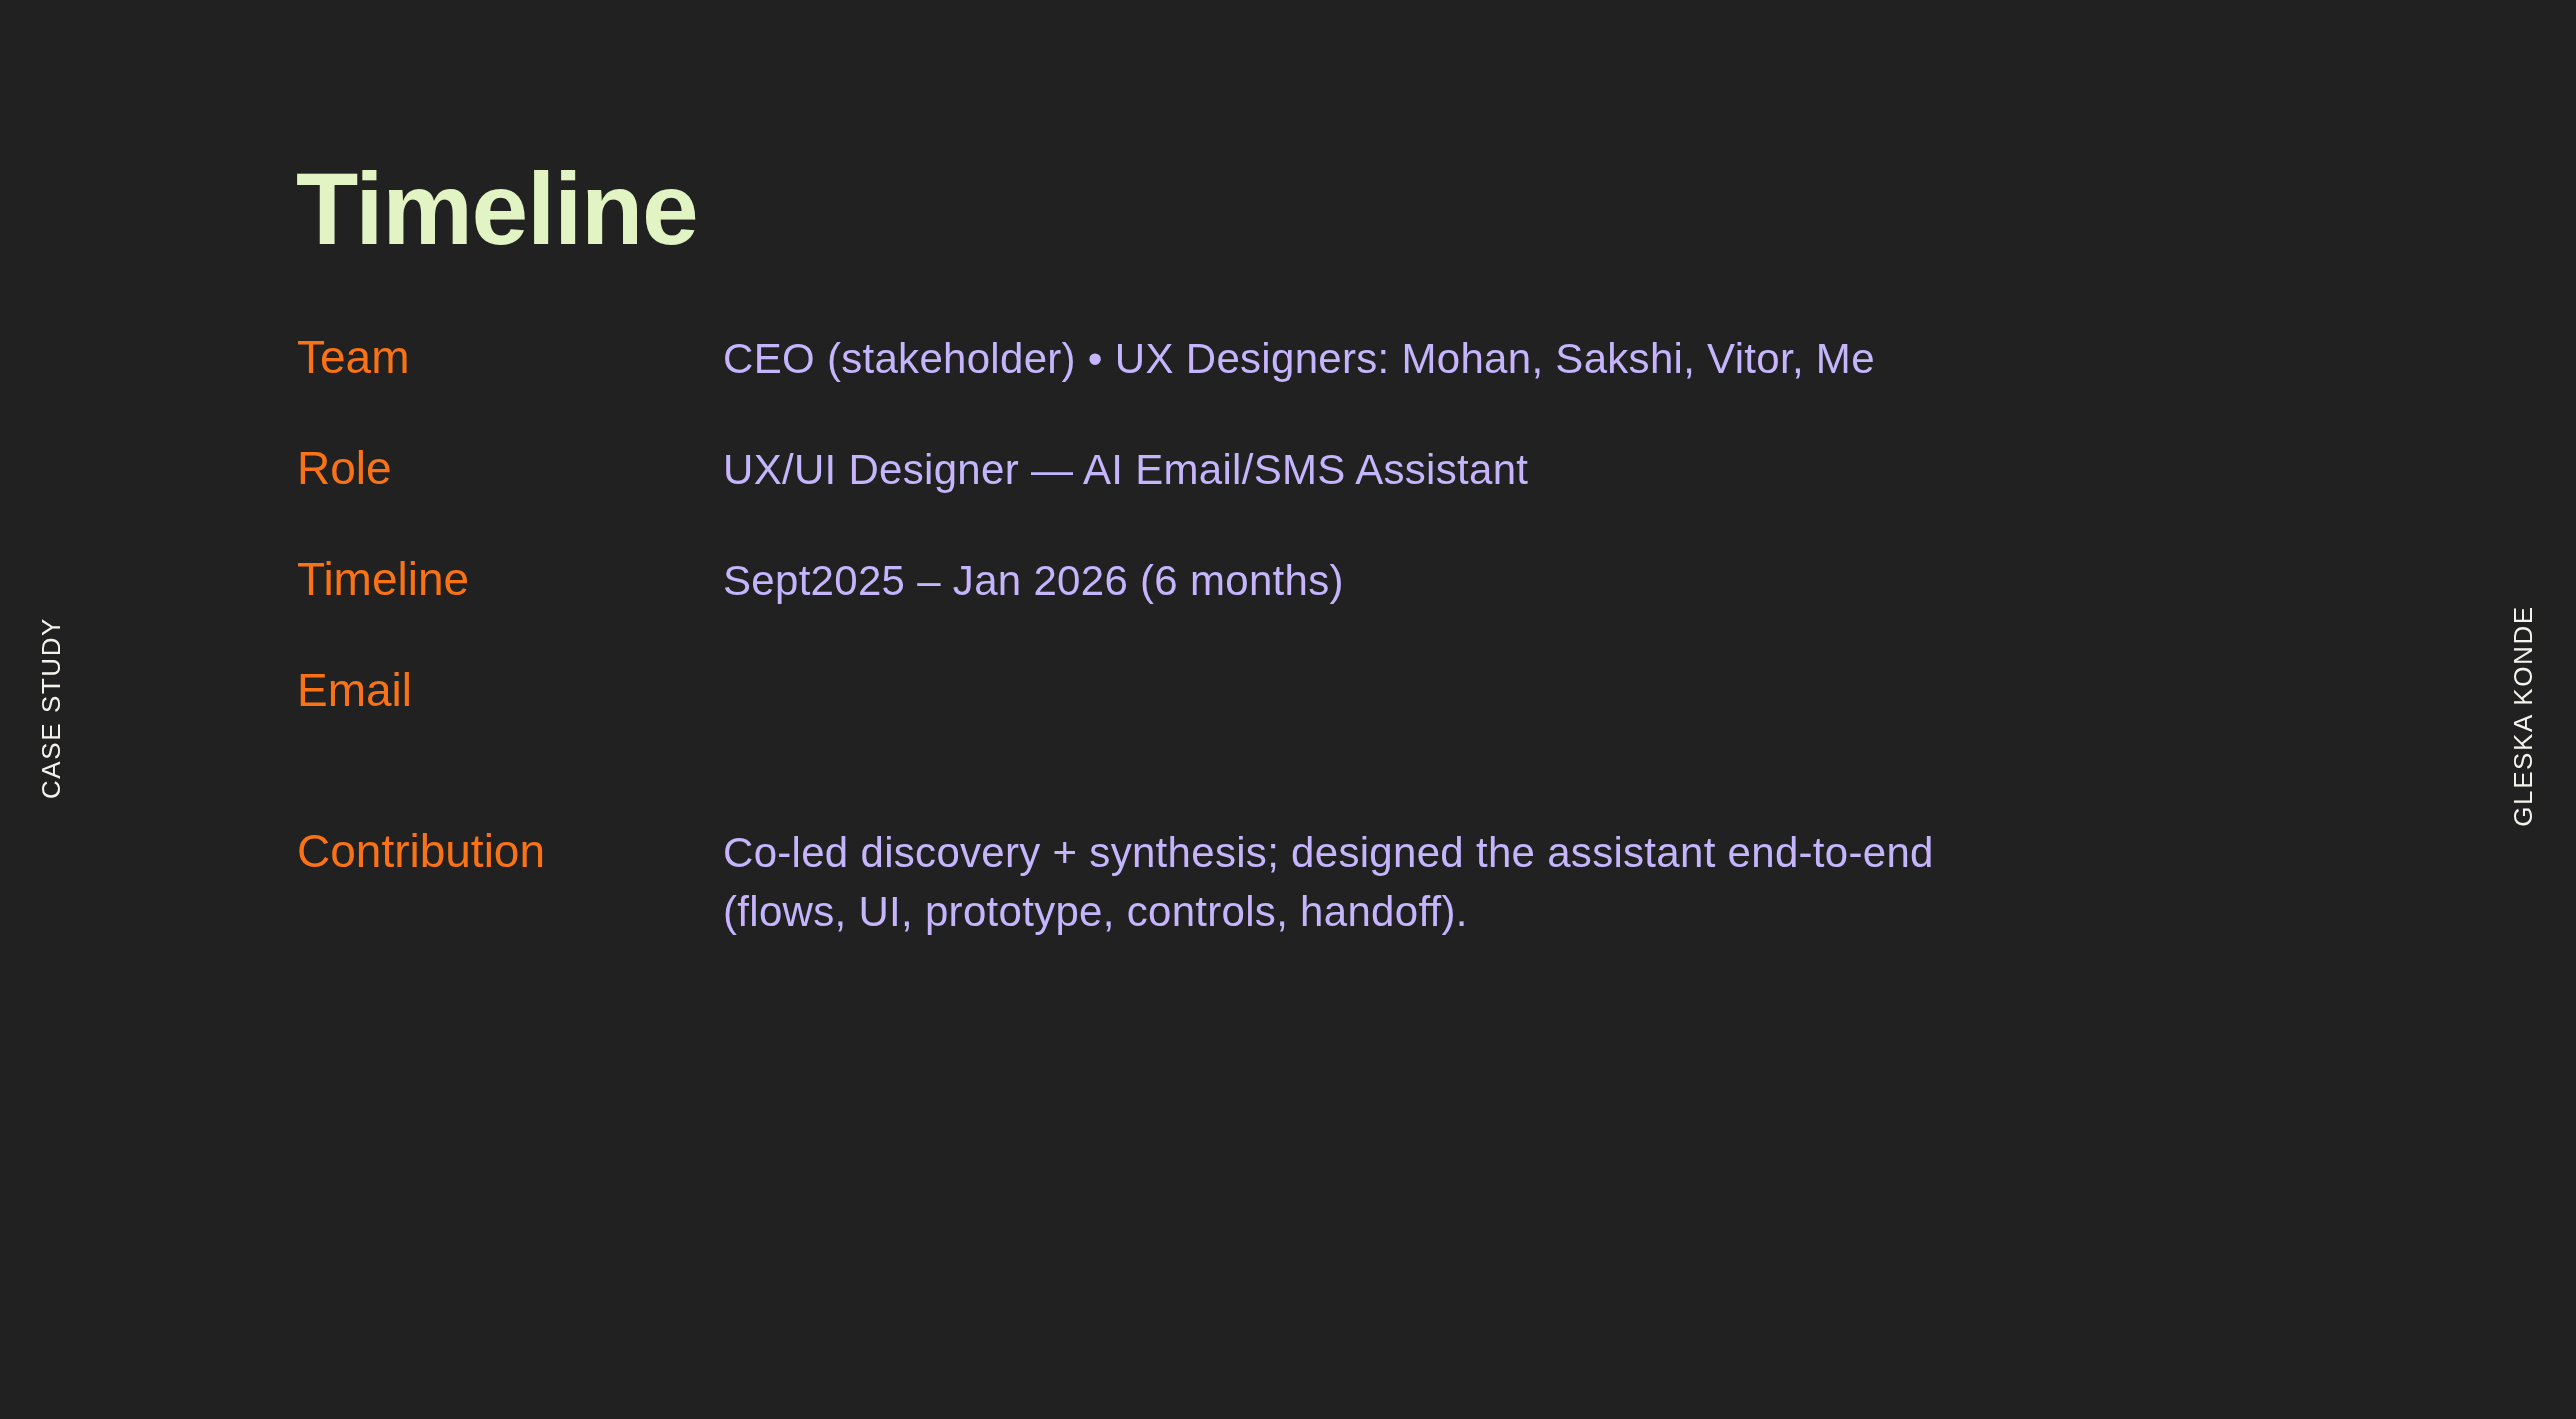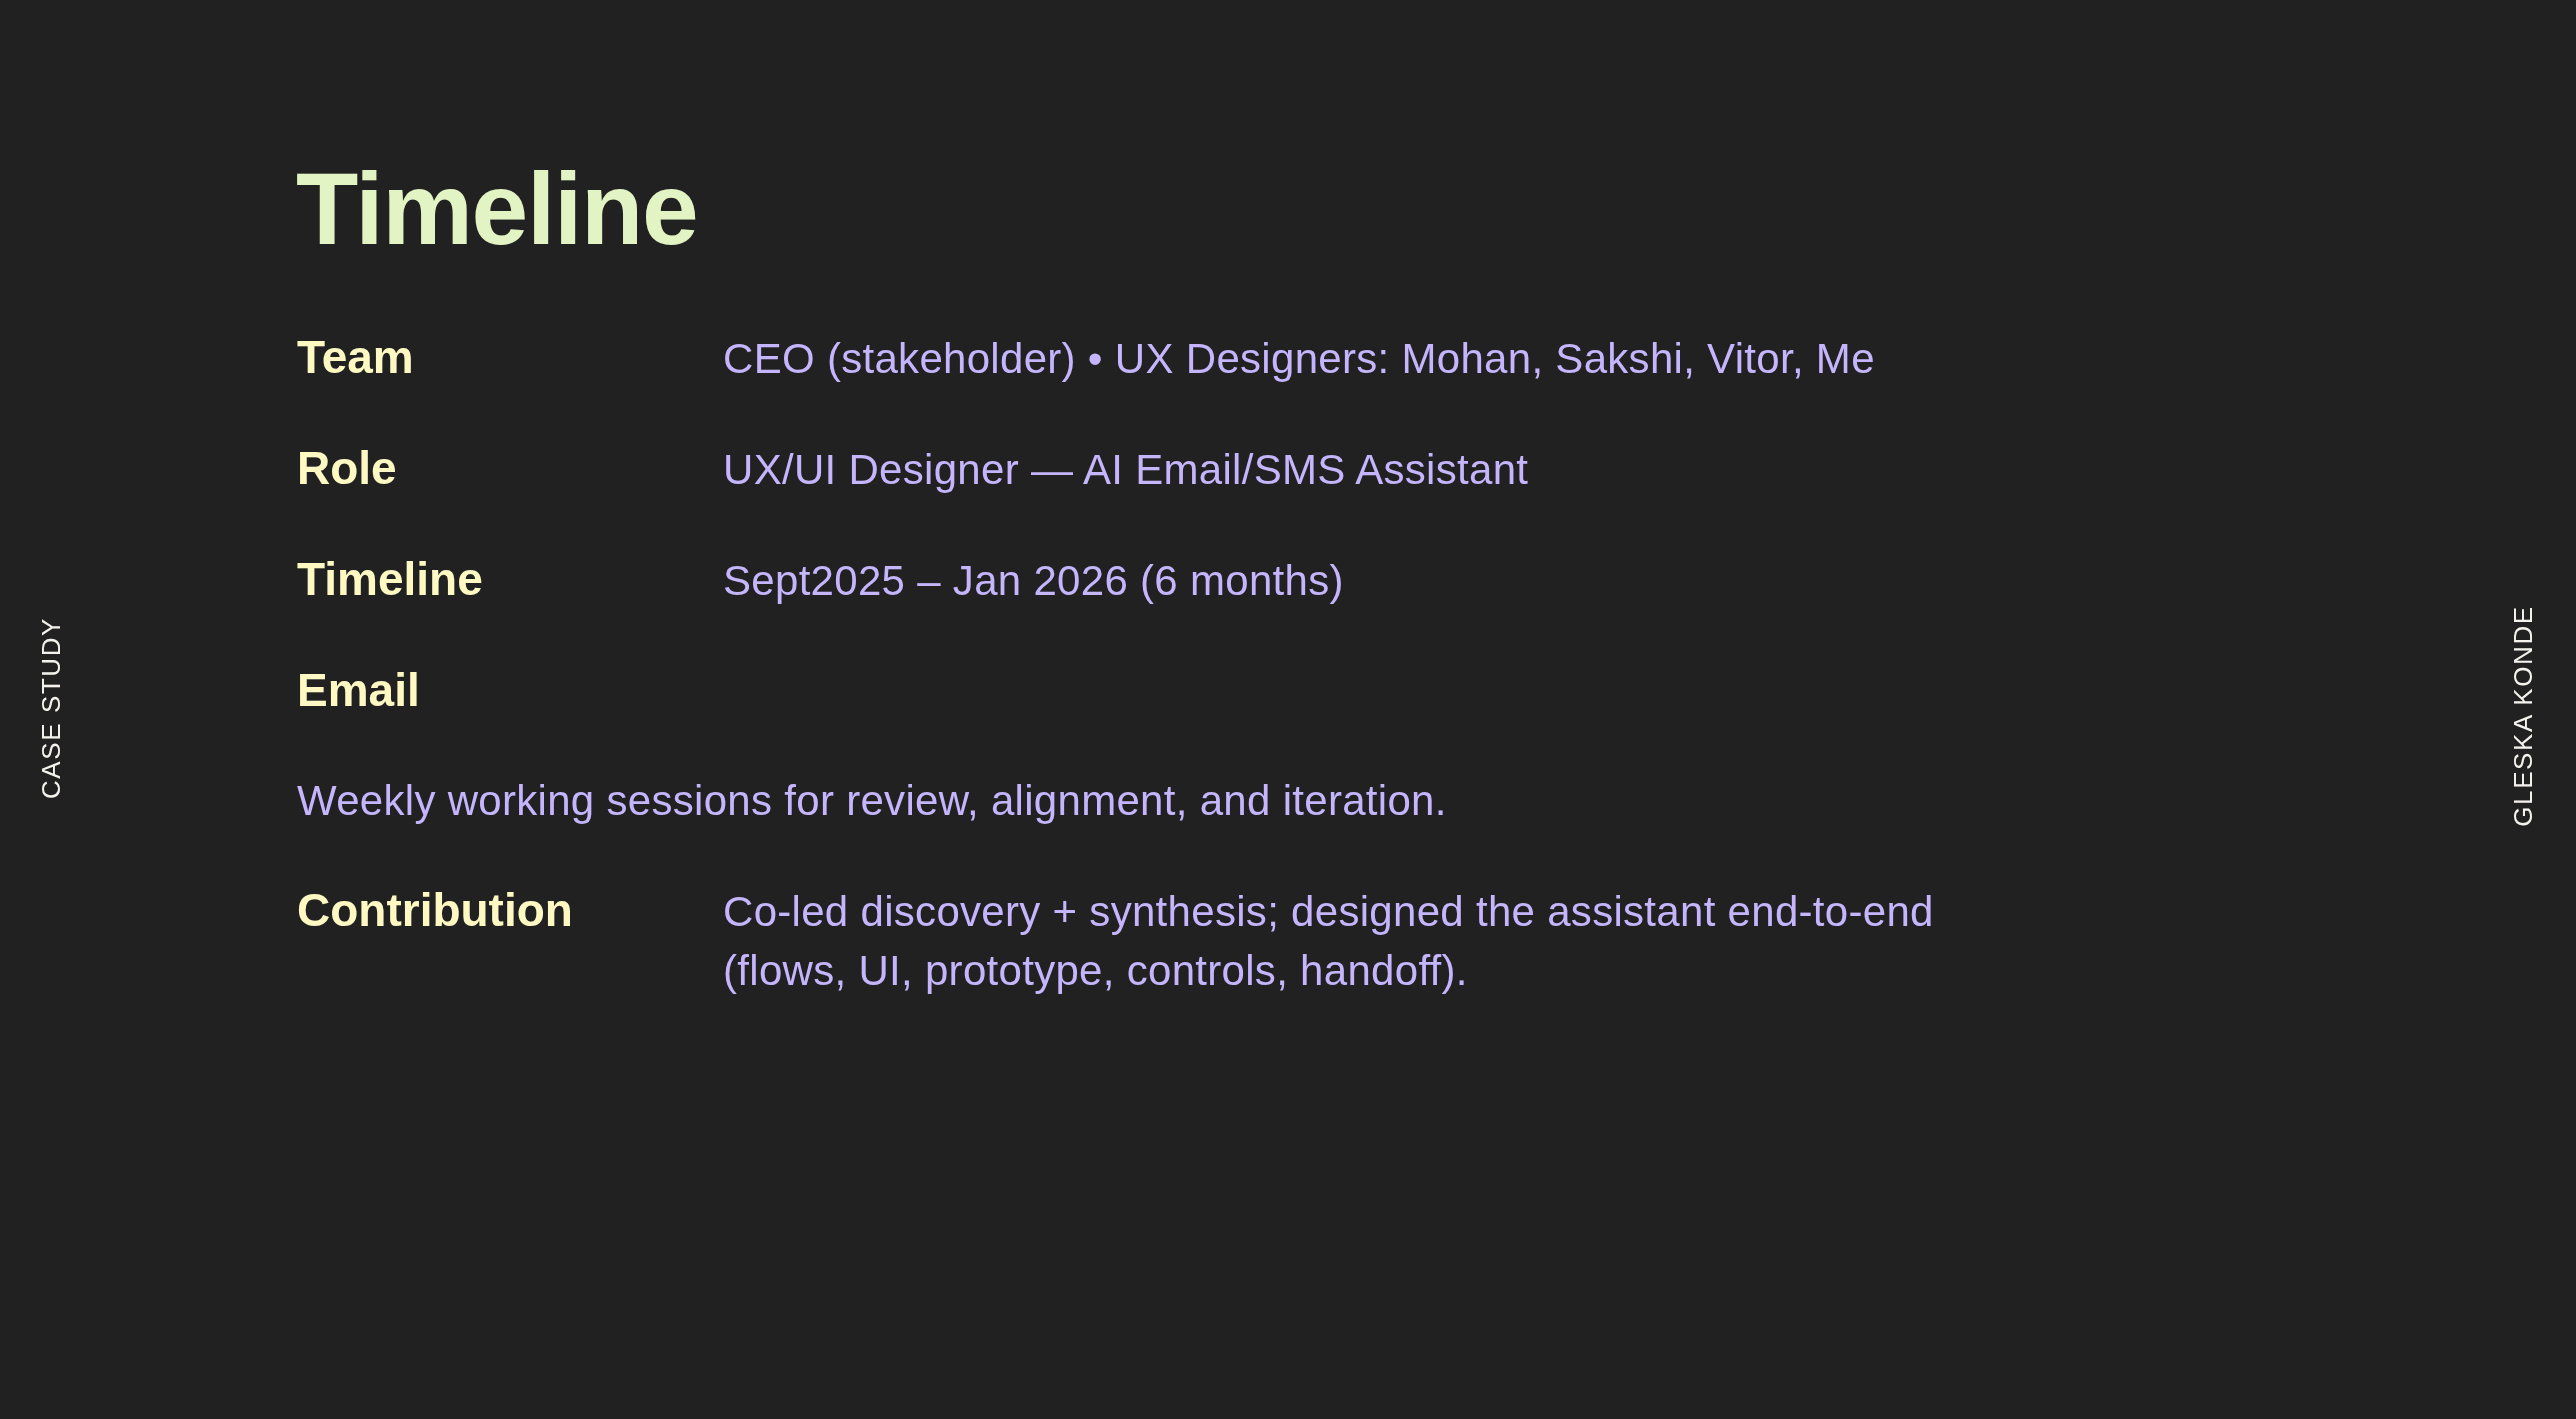--- a/index.html
+++ b/index.html
@@ -32,23 +32,23 @@
     top: 328px;
   }
   .row {
     display: flex;
     align-items: baseline;
     margin-bottom: 51px;
   }
   .row-label {
     flex: 0 0 426px;
     font-size: 46px;
-    font-weight: 700;
+    font-weight: 400;
     line-height: 59px;
-    color: #fef9c3;
+    color: #f97316;
   }
   .row-value {
     font-size: 42px;
     line-height: 59px;
     color: #c4b5fd;
     white-space: pre-line;
     max-width: 1590px;
     letter-spacing: 0.3px;
   }
   .side-label {
@@ -89,21 +89,20 @@
     <div class="row">
       <div class="row-label">Timeline</div>
       <div class="row-value">Sept2025 – Jan 2026 (6 months)</div>
     </div>
 
     <div class="row">
       <div class="row-label">Email</div>
     </div>
 
     <div class="row">
-      <div class="row-value">Weekly working sessions for review, alignment, and iteration.</div>
     </div>
 
     <div class="row">
       <div class="row-label">Contribution</div>
       <div class="row-value">Co-led discovery + synthesis; designed the assistant end-to-end
 (flows, UI, prototype, controls, handoff).</div>
     </div>
 
   </div>
 </div>

